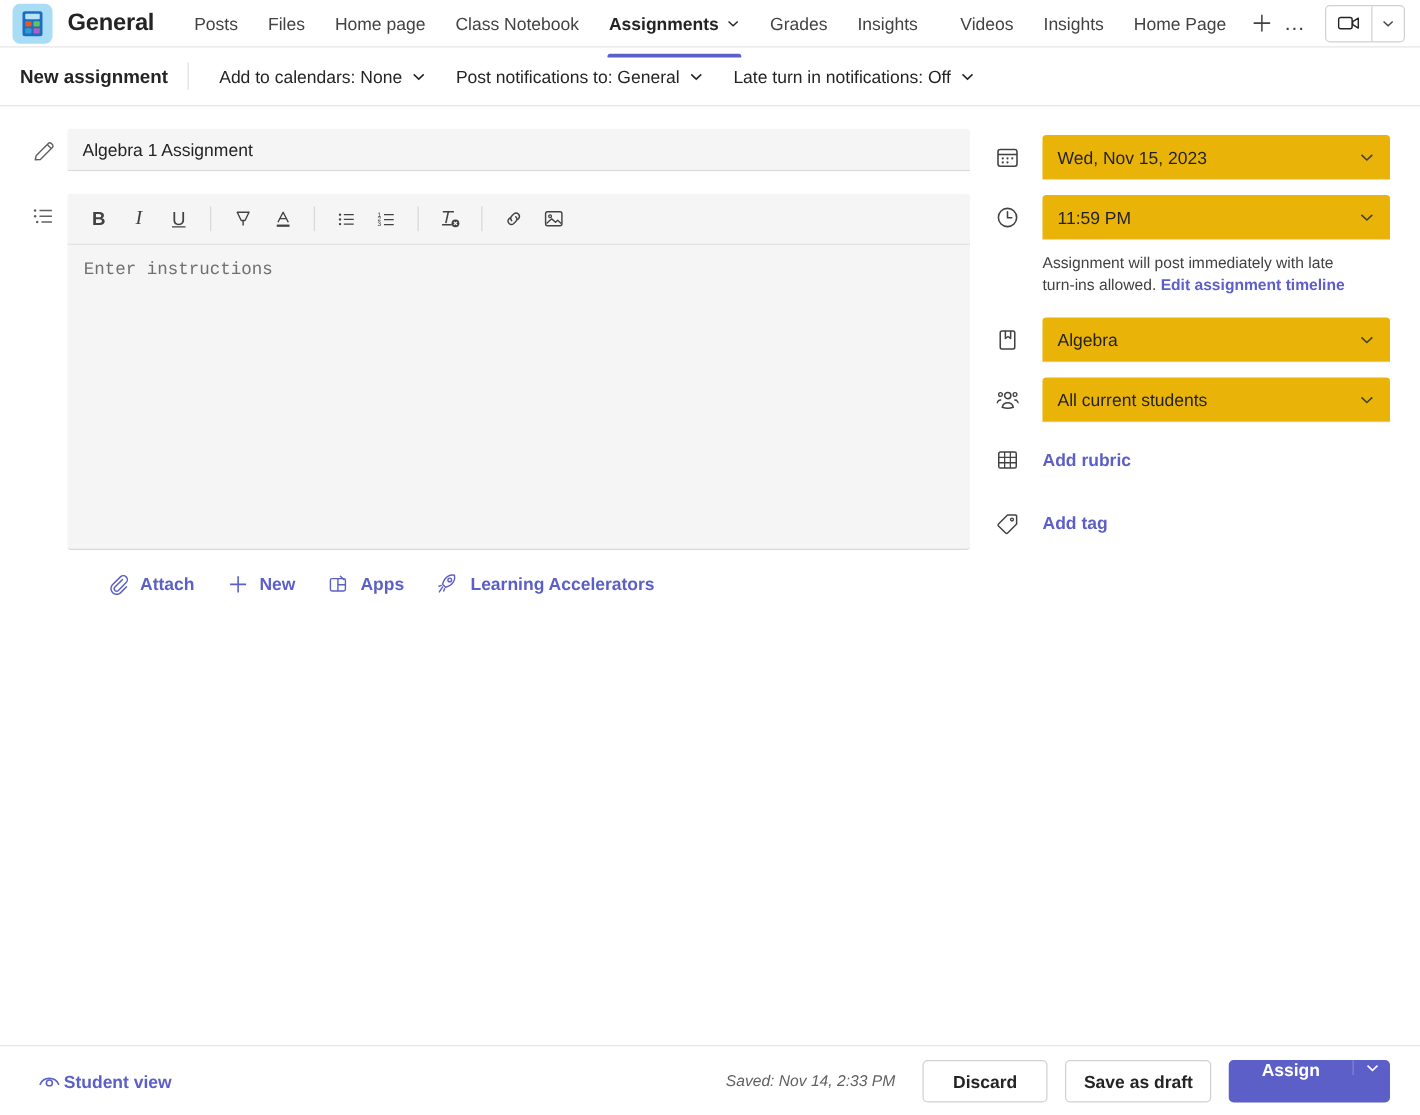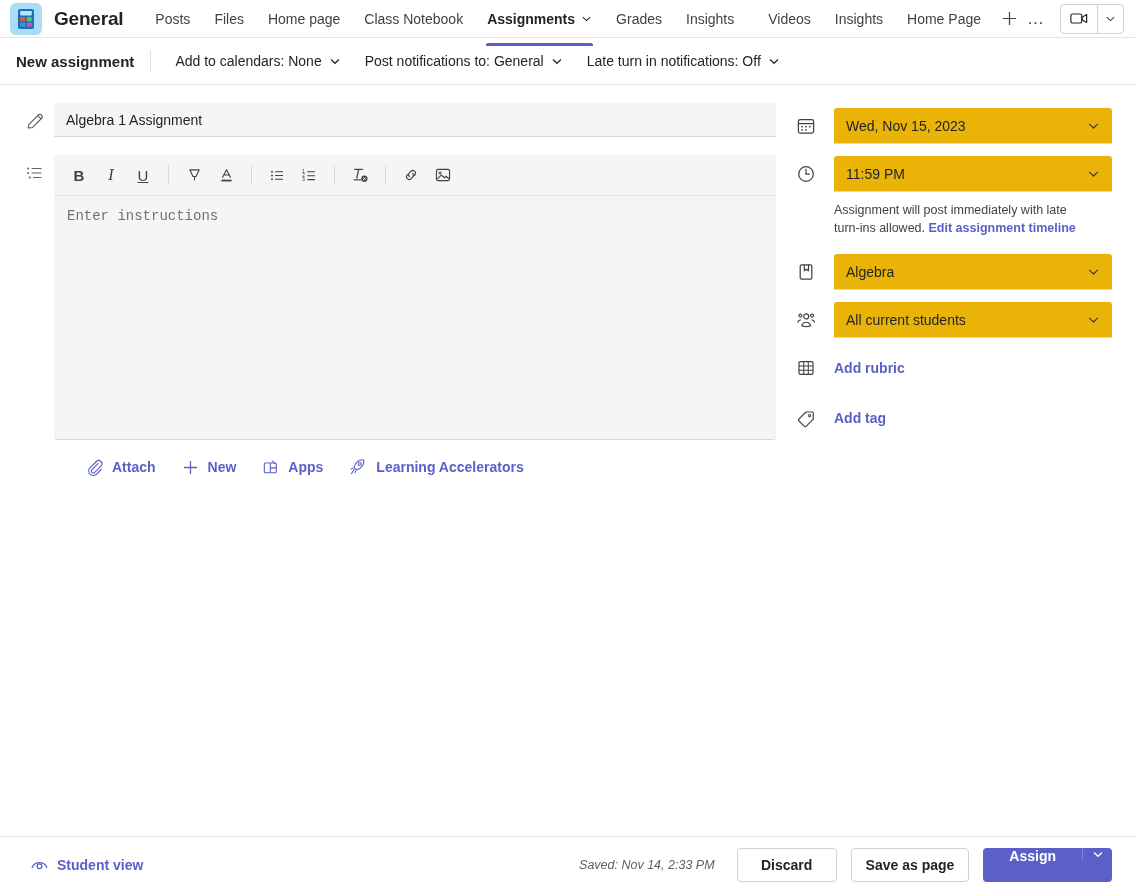--- a/index.html
+++ b/index.html
@@ -256,21 +256,21 @@
   .footer {
     position: absolute;
     left: 0; right: 0; bottom: 0;
     height: 56px;
     border-top: 1px solid #e6e6e6;
     display: flex; align-items: center;
     padding: 0 24px 0 16px;
     background: #fff;
   }
   .student-view {
-    display: flex; align-items: center; gap: 8px;
+    display: flex; align-items: center; gap: 2px;
     color: #5b5fc7; font-size: 14px; font-weight: bold;
     cursor: pointer;
     padding-left: 14px;
   }
   .footer-right {
     margin-left: auto;
     display: flex; align-items: center; gap: 14px;
   }
   .saved-text {
     font-size: 12.5px;
@@ -708,21 +708,21 @@
         <path d="M2.2 10.6 a8.6 8.6 0 0 1 15.6 0" fill="none" stroke="#5b5fc7" stroke-width="1.3" stroke-linecap="round"></path>
         <circle cx="10" cy="9.4" r="2.5" fill="none" stroke="#5b5fc7" stroke-width="1.3"></circle>
       </svg>
     </span>
     <span>Student view</span>
   </div>
 
   <div class="footer-right">
     <div class="saved-text">Saved: Nov 14, 2:33 PM</div>
     <button class="btn">Discard</button>
-    <button class="btn">Save as page</button>
+    <button class="btn">Save as draft</button>
     <div class="assign-group">
       <button class="btn-assign">Assign</button>
       <div class="assign-caret">
         <span>
           <svg width="12" height="12" viewBox="0 0 12 12">
               <path d="M2 4.5 L6 8.3 L10 4.5" fill="none" stroke="#ffffff" stroke-width="1.3"></path>
             </svg>
         </span>
       </div>
     </div>

